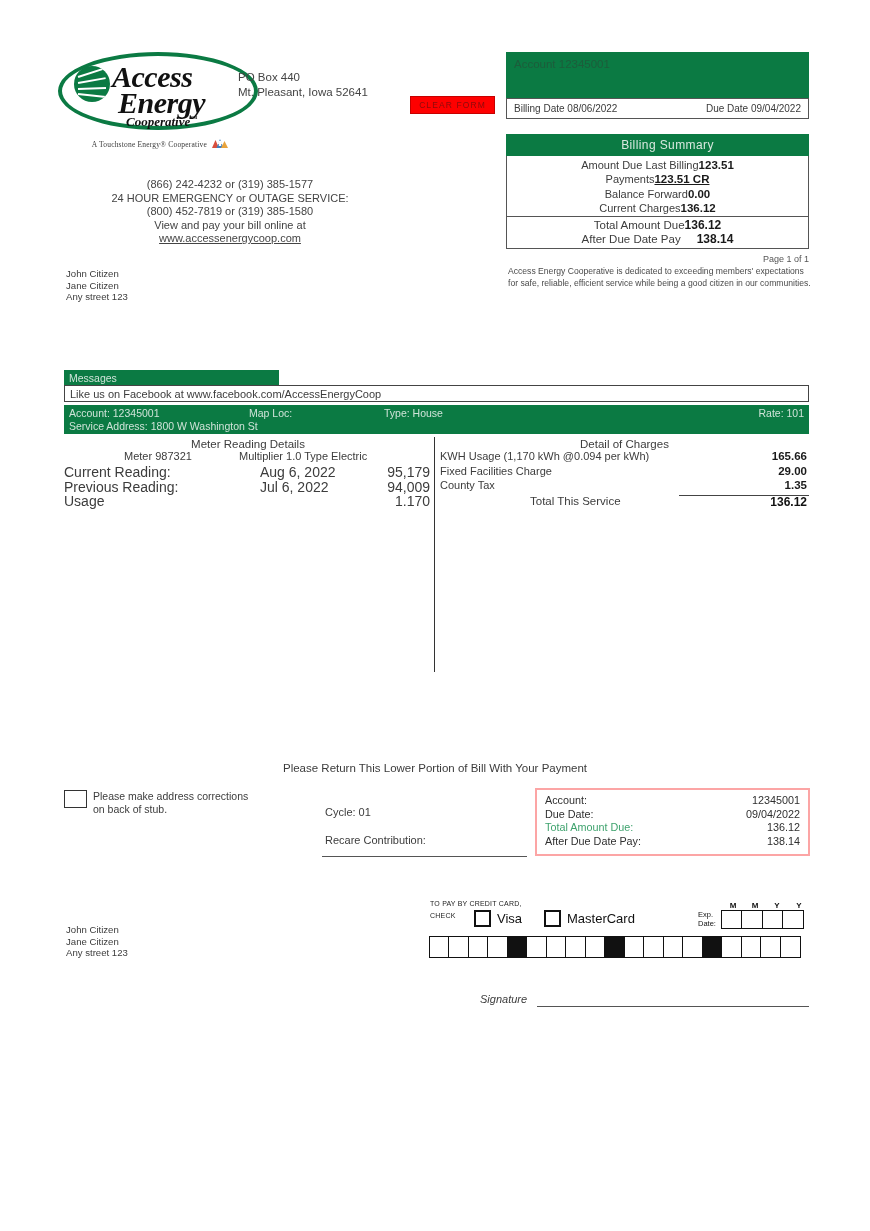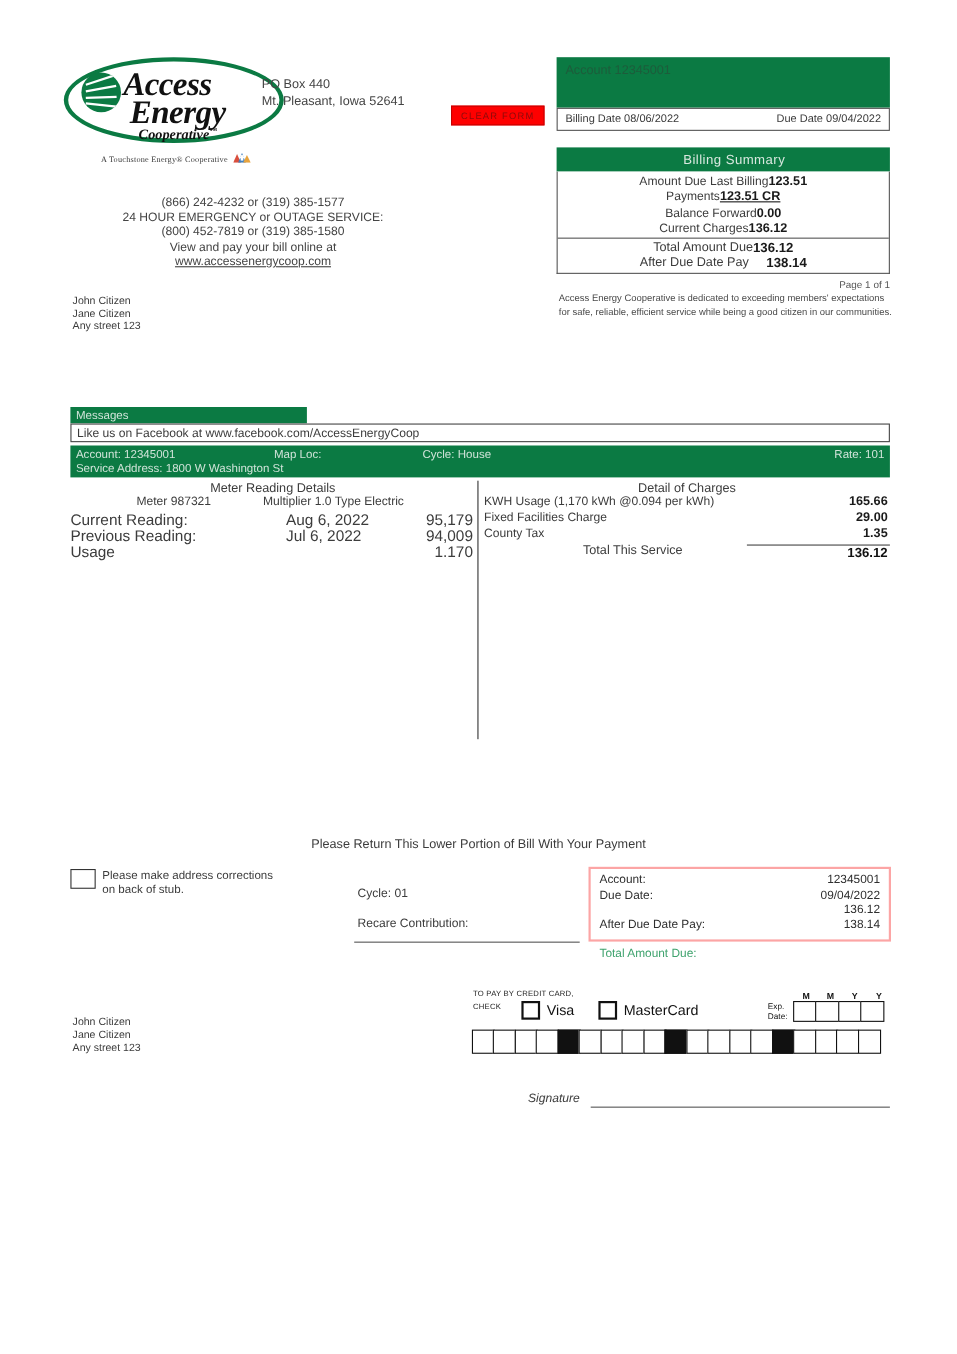--- a/index.html
+++ b/index.html
@@ -171,21 +171,21 @@
   #cycle-label { left: 325px; top: 806px; font-size: 11px; color: #3c3c3c; }
   #recare-label { left: 325px; top: 834px; font-size: 11px; color: #3c3c3c; }
   #recare-line { left: 322px; top: 856px; width: 205px; border-top: 1px solid #555; }
 
   #stub-summary {
     left: 535px; top: 788px; width: 275px; height: 68px;
     border: 2px solid #fca5a5; background: #fff; padding: 4px 8px 0 8px;
   }
   .ss-row { position: relative; height: 13.5px; font-size: 10.8px; color: #2f2f2f; }
   .ss-row .lbl { position: absolute; left: 0; }
-  .ss-row .lbl.green { color: #3fa36e; margin-top: 40px; }
+  .ss-row .lbl.green { color: #3fa36e; }
   .ss-row .val { position: absolute; right: 0; }
 
   
   #customer-address-bottom { left: 66px; top: 924px; font-size: 9.6px; line-height: 11.6px; color: #3c3c3c; }
 
   
   #cc-block { left: 430px; top: 900px; width: 380px; height: 62px; }
   #cc-label1 { position: absolute; left: 0; top: 0; font-size: 7px; color: #222; letter-spacing: 0.2px; }
   #cc-label2 { position: absolute; left: 0; top: 12px; font-size: 7px; color: #222; letter-spacing: 0.2px; }
   .cc-check { position: absolute; width: 17px; height: 17px; border: 2px solid #111; background: #fff; }
@@ -296,21 +296,21 @@
   <div class="abs" id="customer-address-top" style="white-space:pre-line;">John Citizen
 Jane Citizen
 Any street 123</div>
 
   <div class="abs" id="messages-title">Messages</div>
   <div class="abs" id="messages-body">Like us on Facebook at www.facebook.com/AccessEnergyCoop</div>
 
   <div class="abs" id="service-bar">
     <div class="cell" style="left:5px; top:2px;">Account: 12345001</div>
     <div class="cell" style="left:185px; top:2px;">Map Loc:</div>
-    <div class="cell" style="left:320px; top:2px;">Cycle: House</div>
+    <div class="cell" style="left:320px; top:2px;">Type: House</div>
     <div class="cell" style="right:5px; top:2px;">Rate: 101</div>
     <div class="line2">Service Address: 1800 W Washington St</div>
   </div>
 
   <div class="abs" id="details-divider"></div>
 
   <div class="abs" id="meter-section">
     <div id="meter-title">Meter Reading Details</div>
     <div id="meter-sub">
       <span class="m1">Meter 987321</span>

